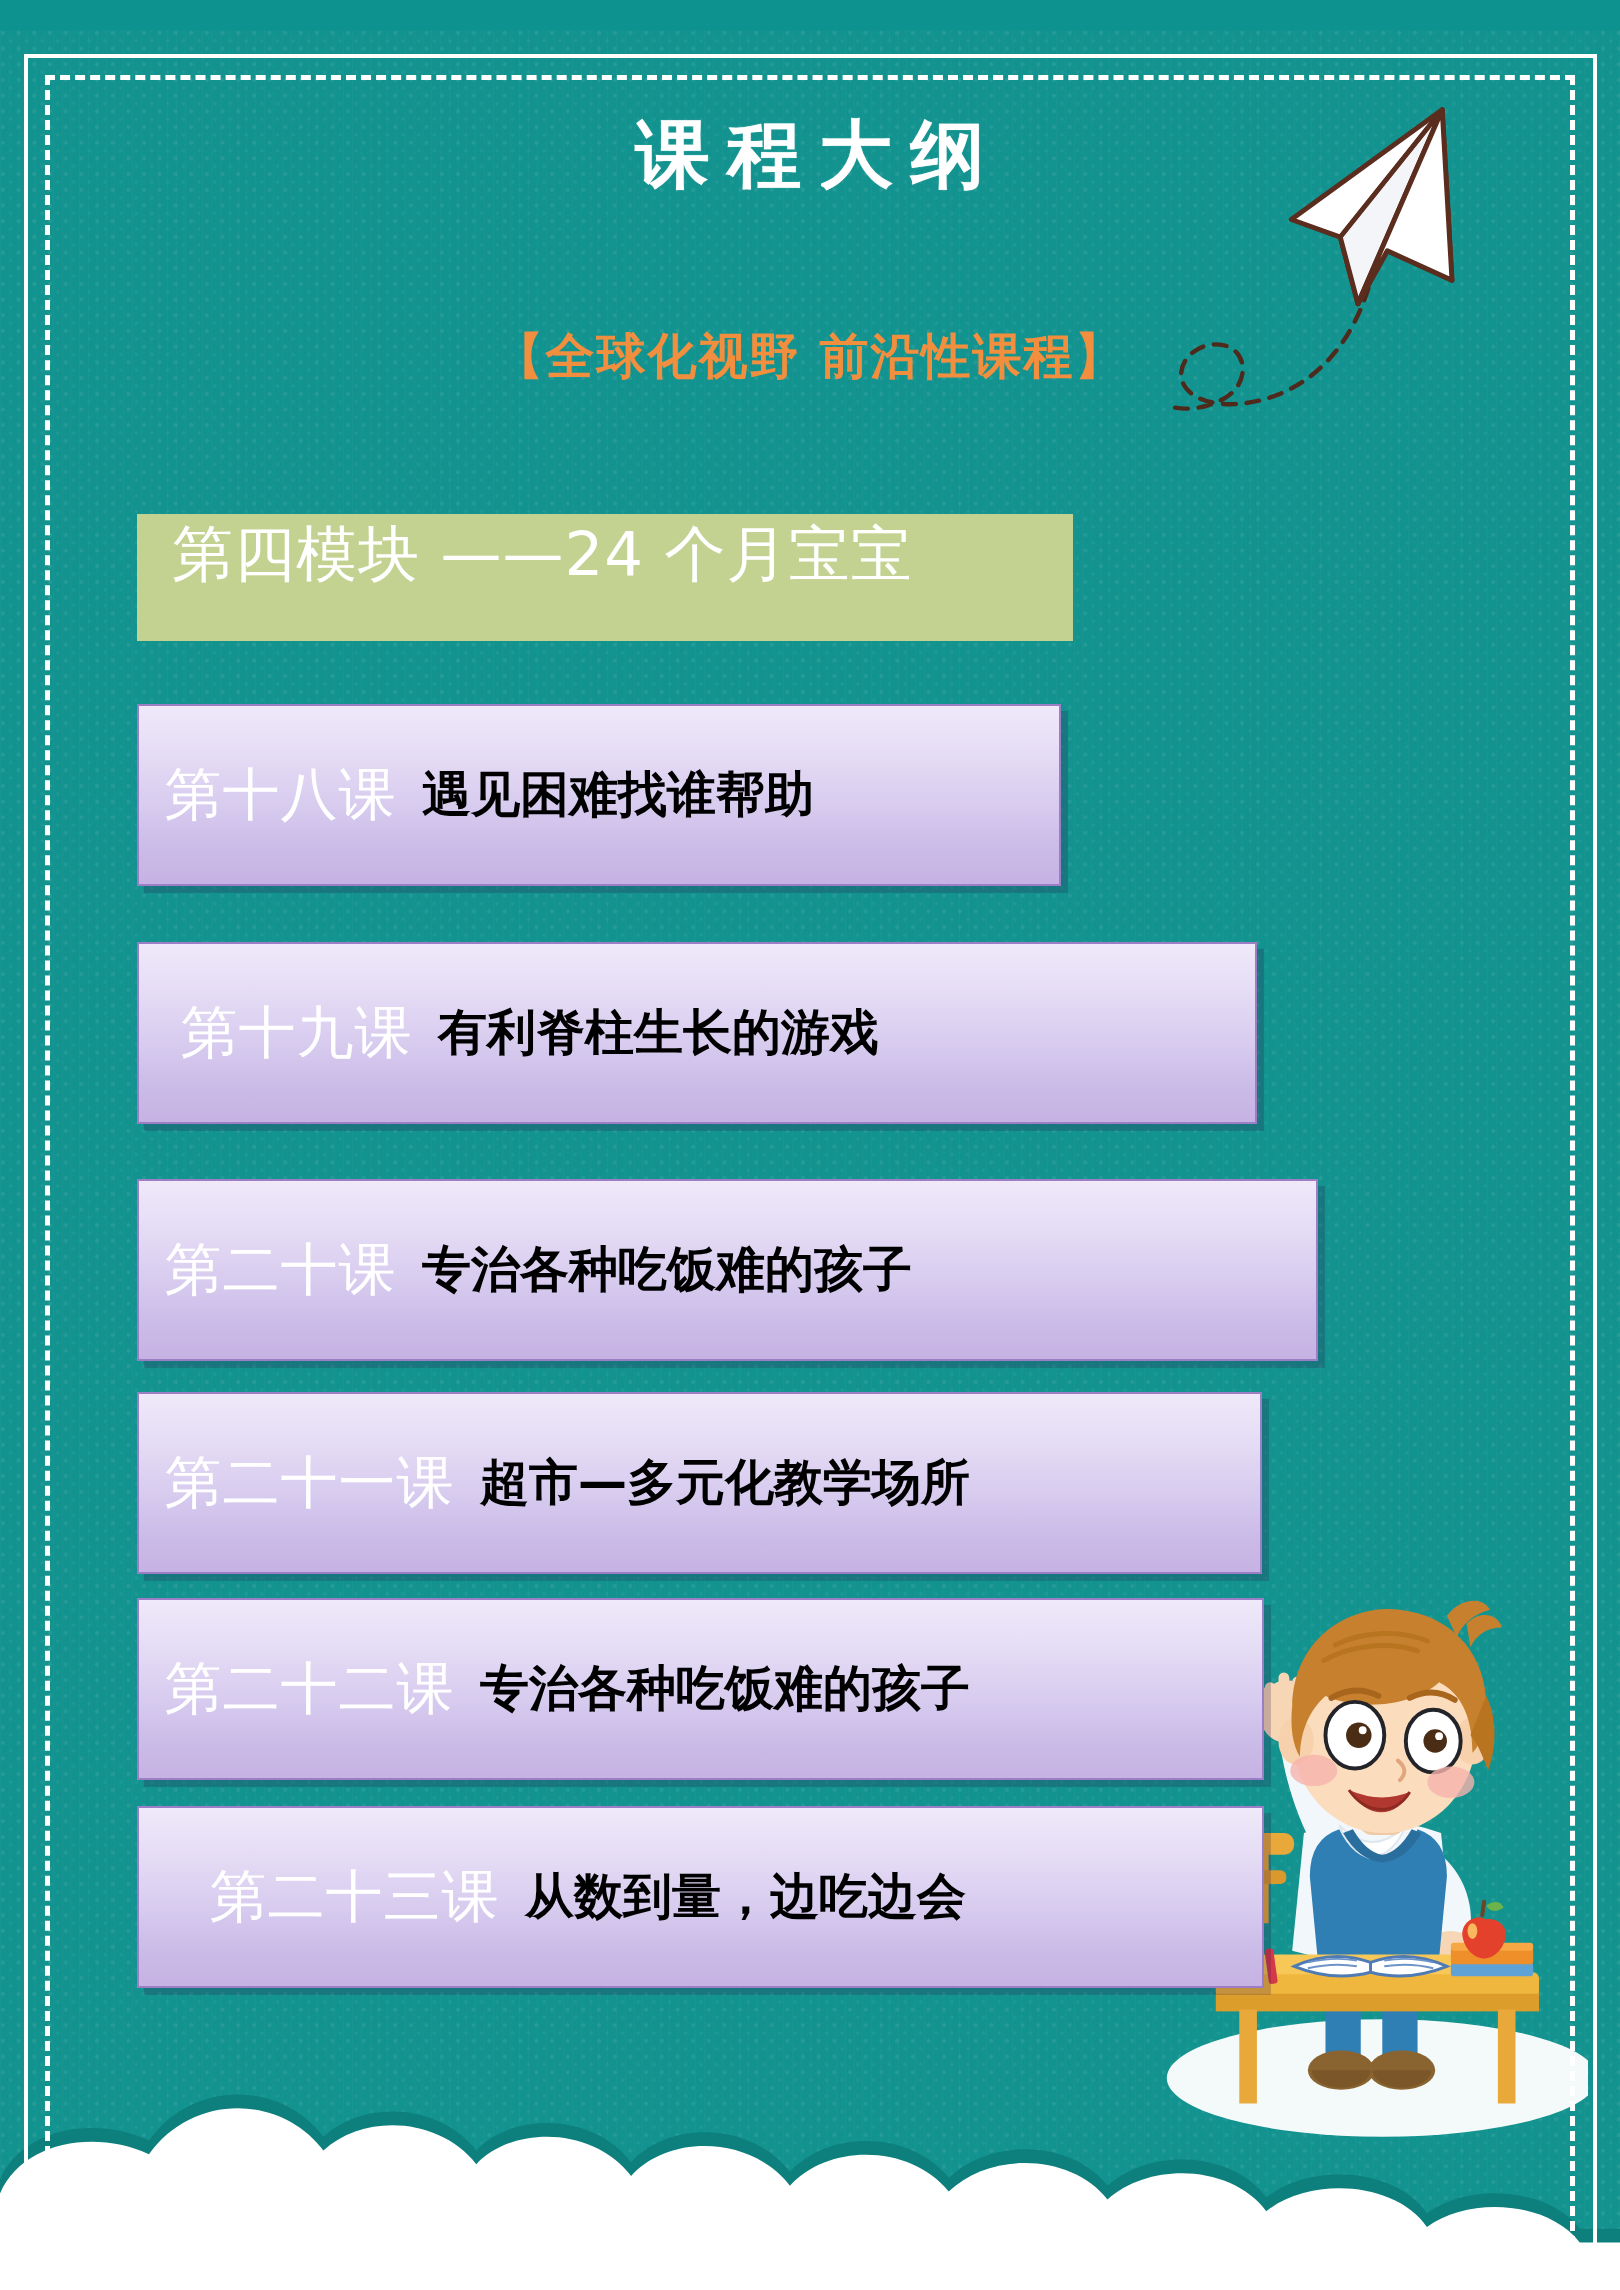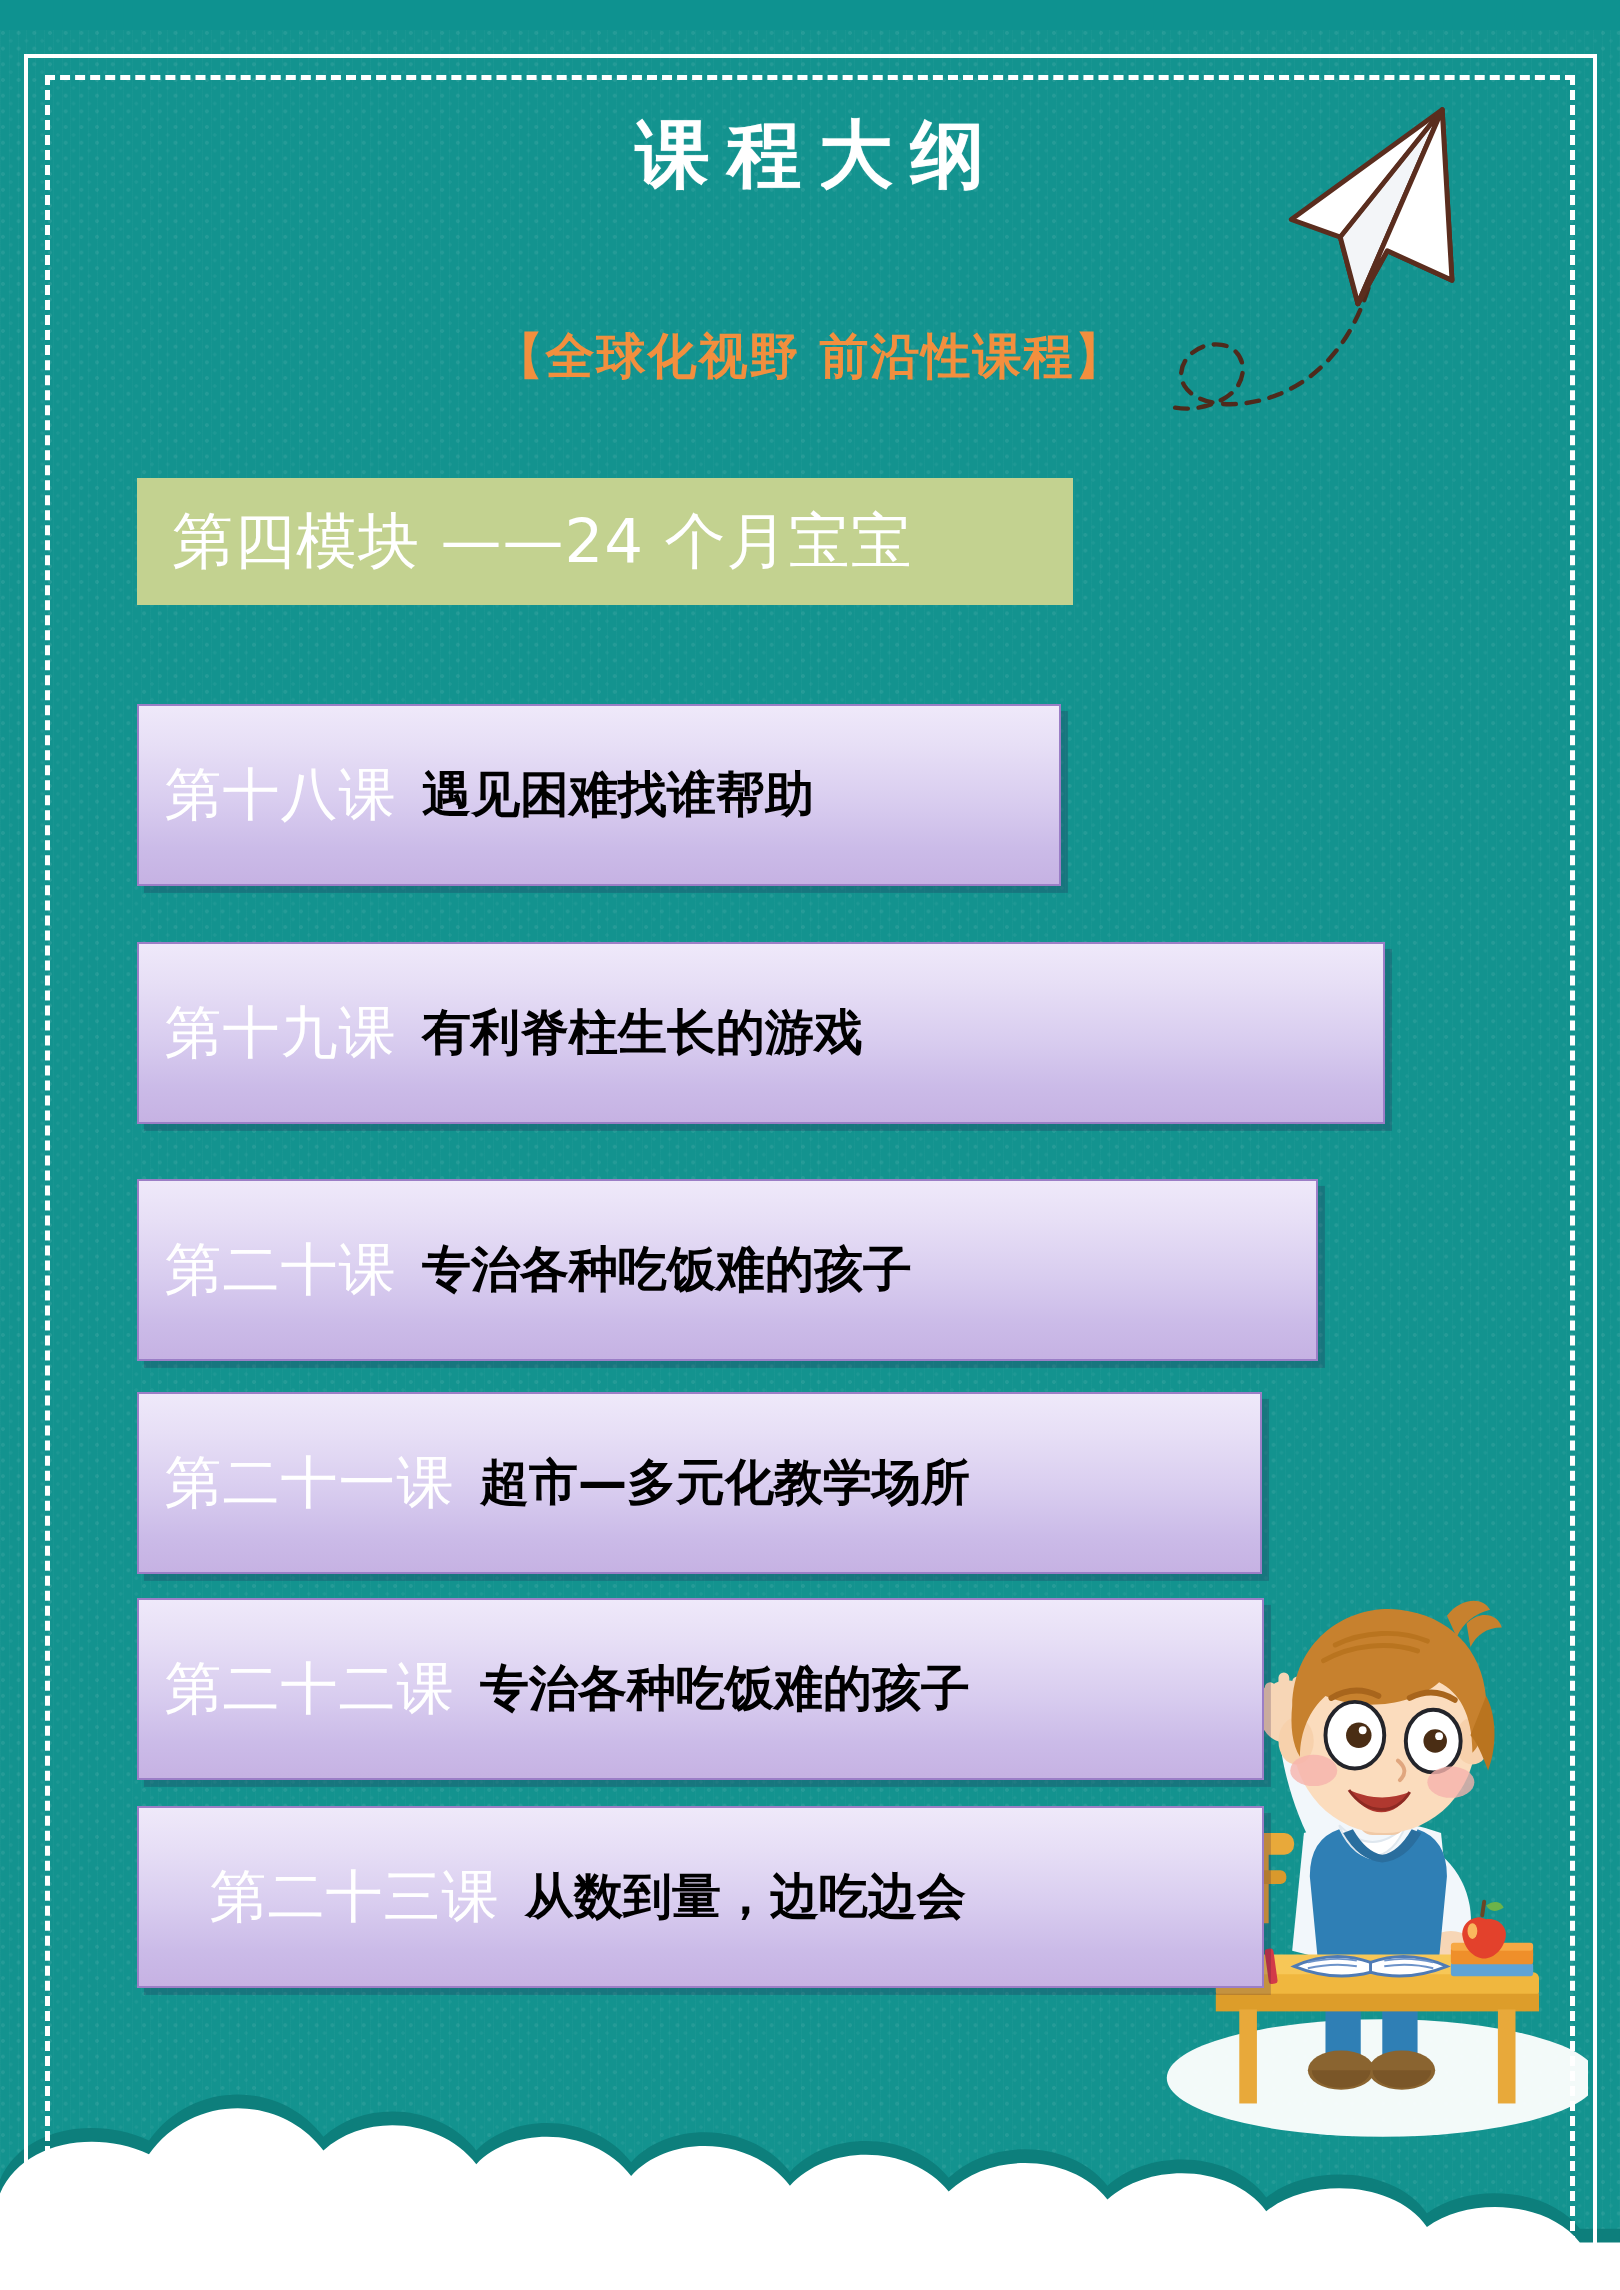--- a/index.html
+++ b/index.html
@@ -71,24 +71,24 @@
     letter-spacing:2px;
   }
 
   
   #plane{ position:absolute; left:1250px; top:64px; width:255px; height:245px; }
   #trail{ position:absolute; left:1161px; top:250px; width:225px; height:157px; }
 
   
   #module-bar{
     position:absolute;
-    left:137px; top:448px;
+    left:137px; top:484px;
     width:936px; height:127px;
     background:#c3d290;
-    display:flex; align-items:center;
+    display:flex; 
   }
   #module-label{
     color:#ffffff;
     font-size:61px;
     font-weight:500;
     margin-left:35px;
     letter-spacing:1px;
     white-space:nowrap;
   }
 
@@ -278,21 +278,21 @@
 
   <div id="module-bar">
     <span id="module-label">第四模块 ——24 个月宝宝</span>
   </div>
 
   <div id="lesson-list">
       <div class="lesson" style="top: 674px; width: 924px;">
         <span class="lesson-no">第十八课</span>
         <span class="lesson-title">遇见困难找谁帮助</span>
       </div>
-      <div class="lesson" style="top: 912px; width: 1248px;">
+      <div class="lesson" style="top: 912px; width: 1120px; padding-left: 16px;">
         <span class="lesson-no">第十九课</span>
         <span class="lesson-title">有利脊柱生长的游戏</span>
       </div>
       <div class="lesson" style="top: 1149px; width: 1181px;">
         <span class="lesson-no">第二十课</span>
         <span class="lesson-title">专治各种吃饭难的孩子</span>
       </div>
       <div class="lesson" style="top: 1362px; width: 1125px;">
         <span class="lesson-no">第二十一课</span>
         <span class="lesson-title">超市—多元化教学场所</span>

